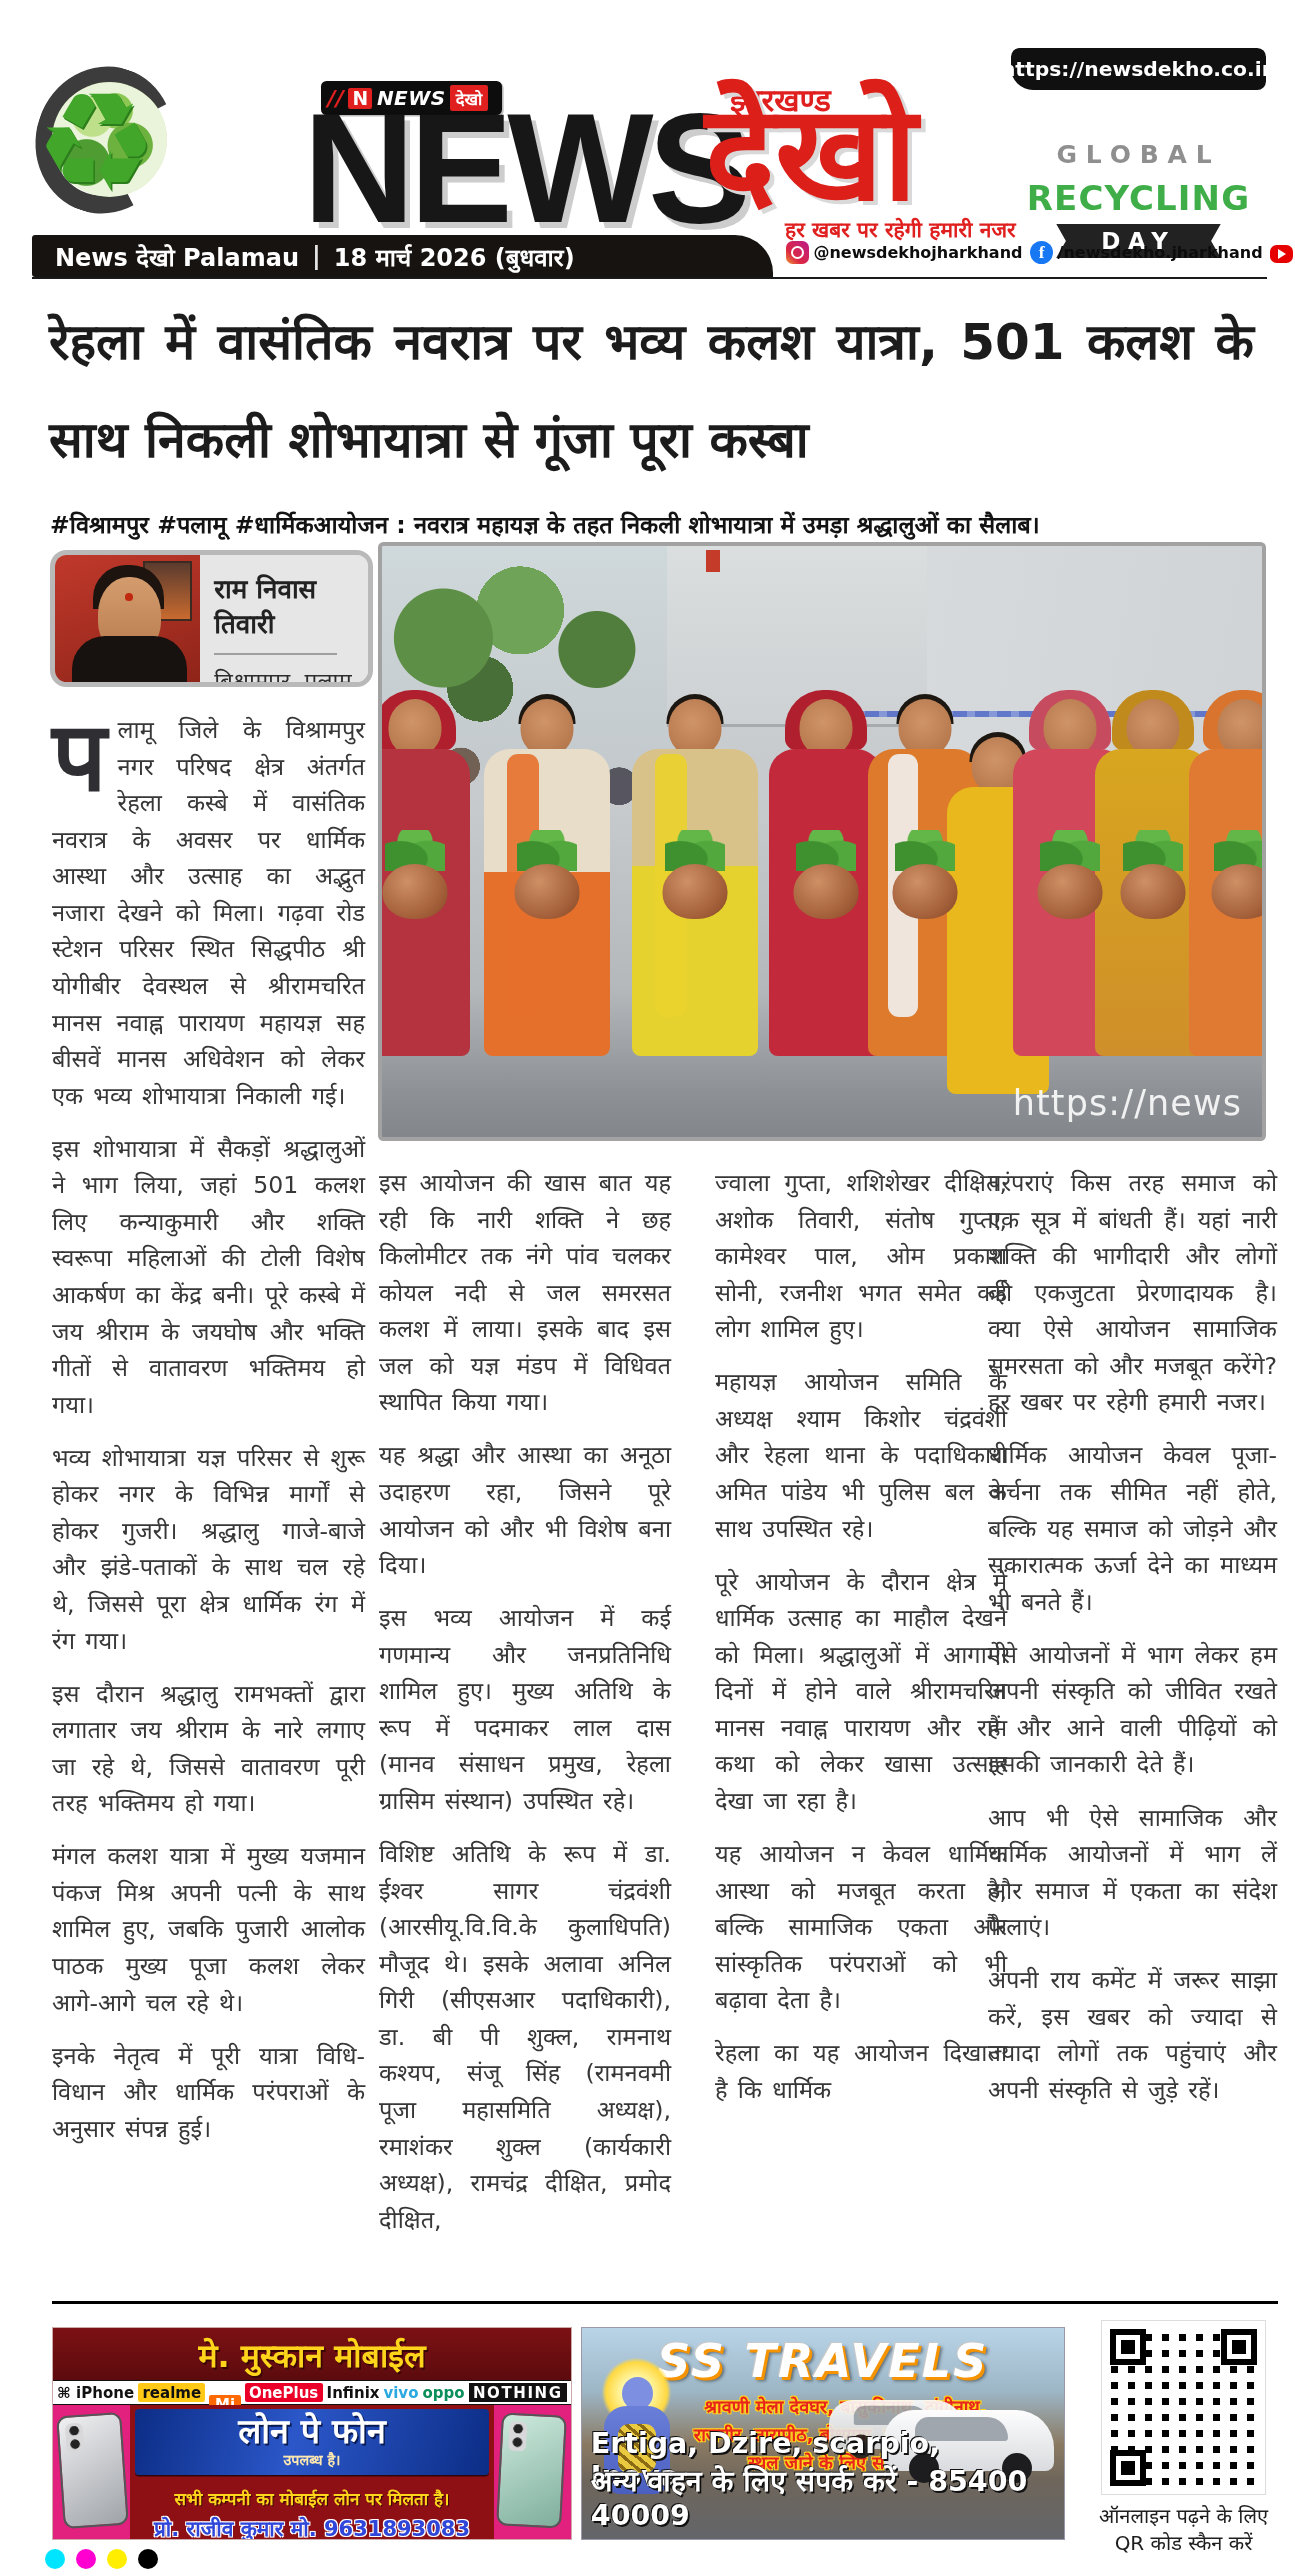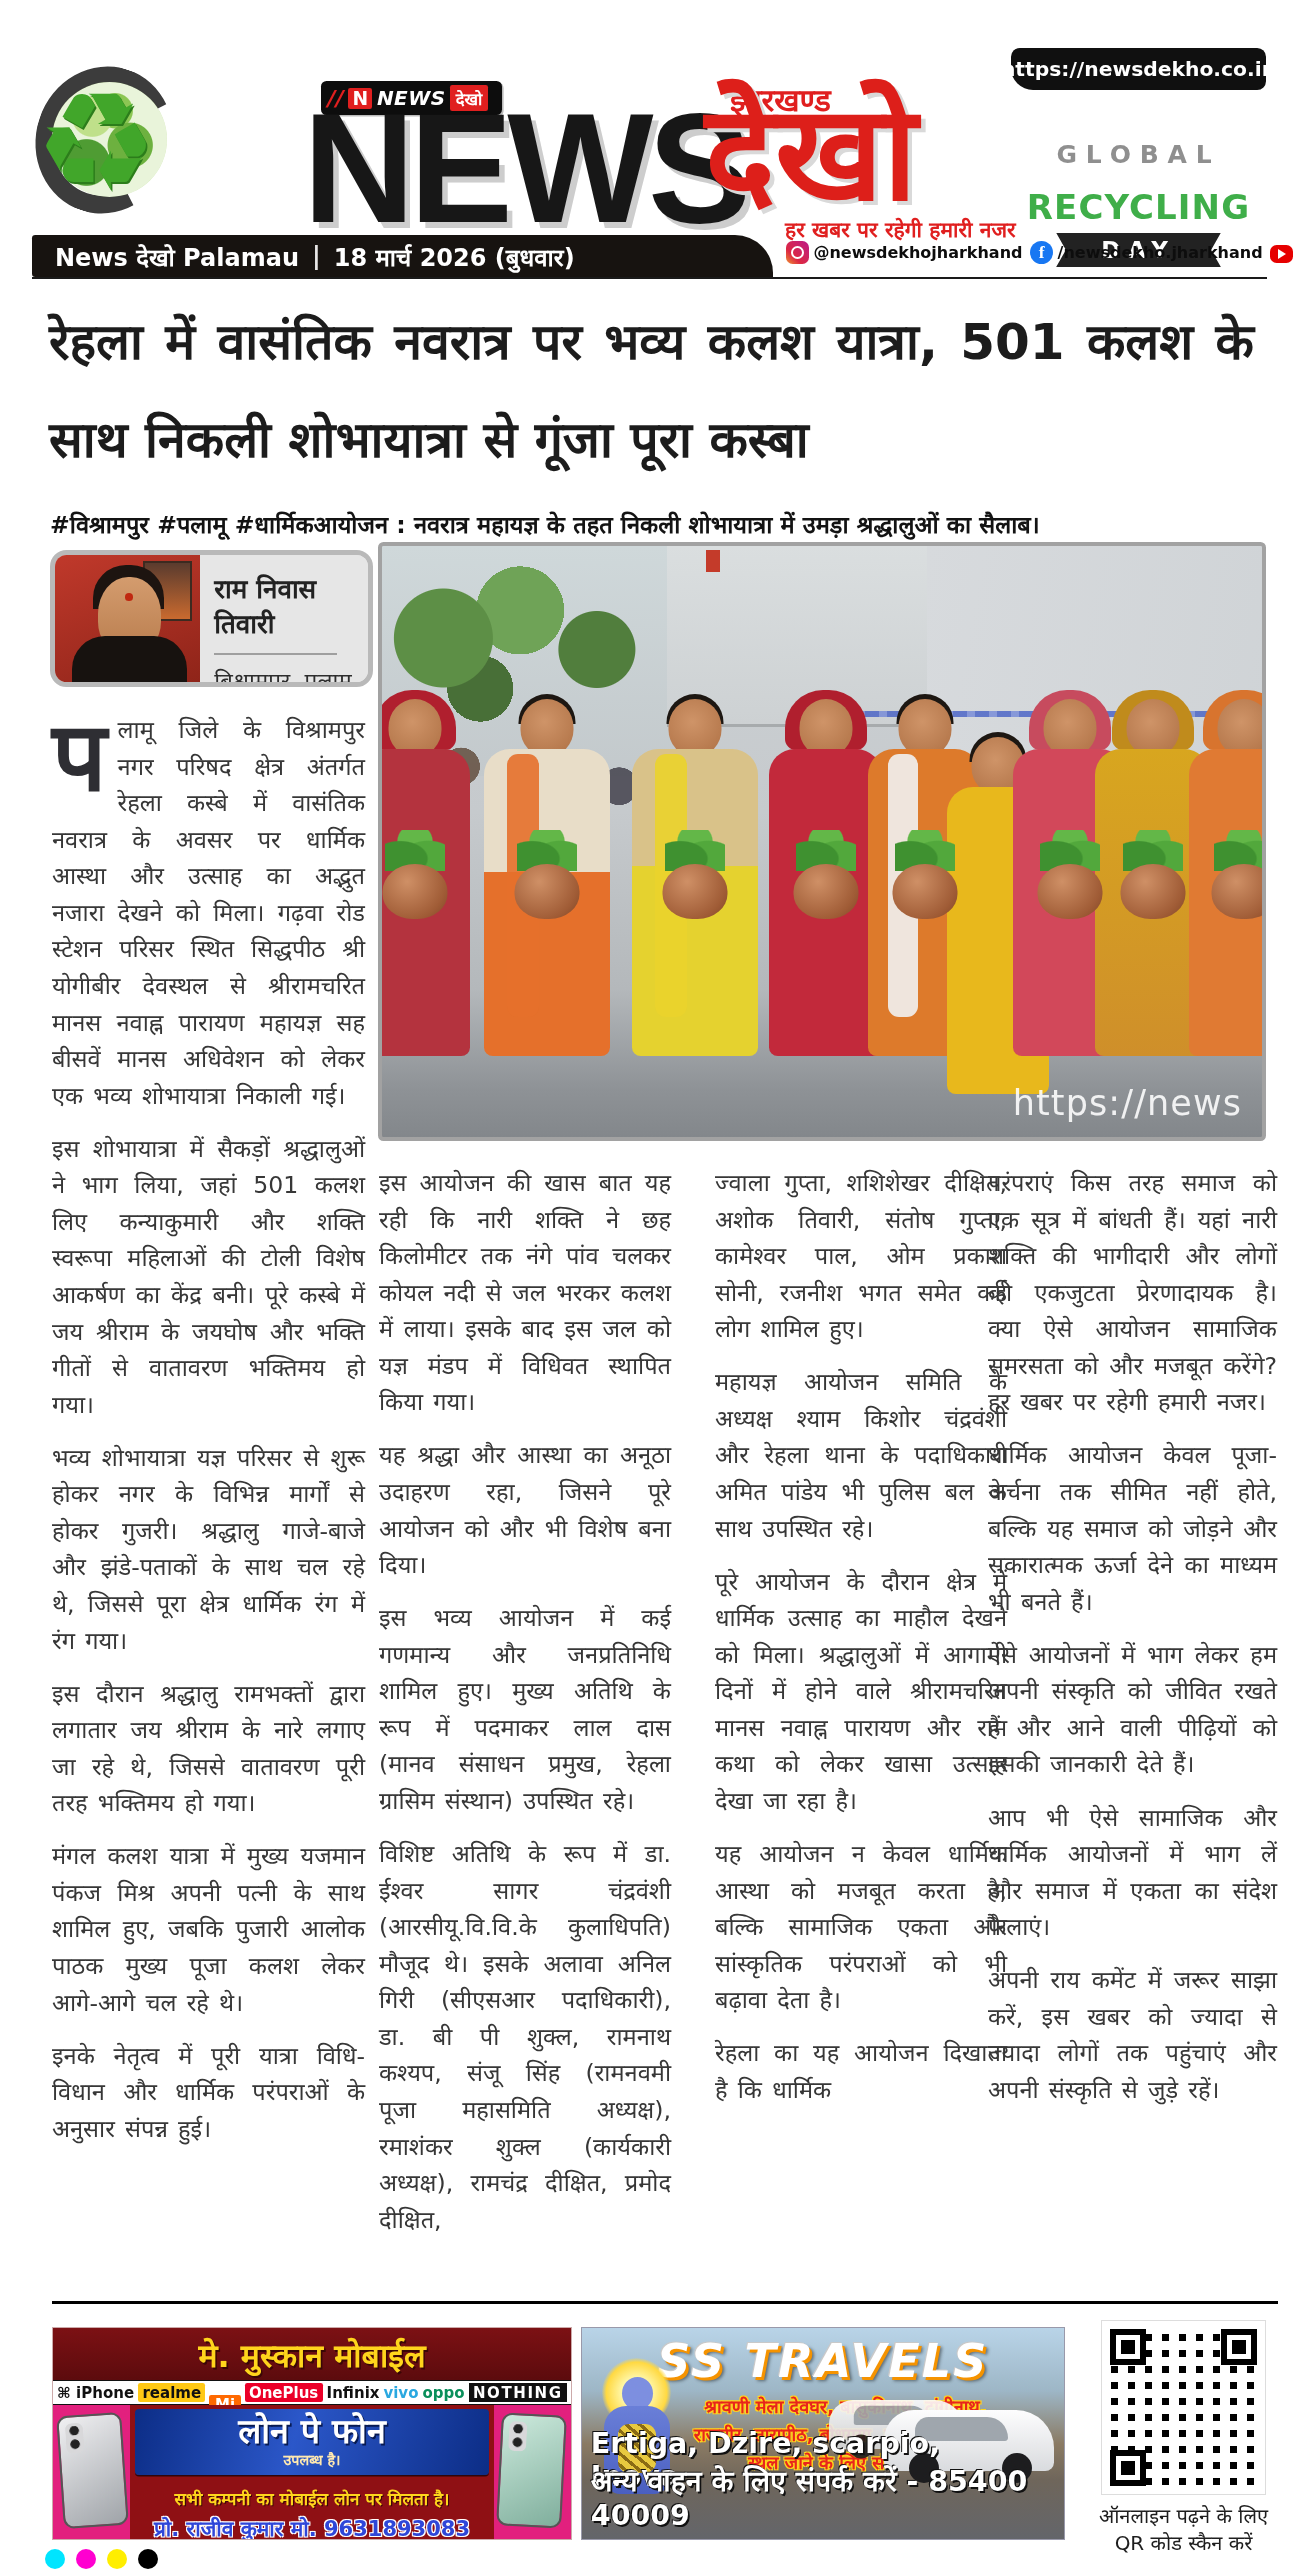--- a/index.html
+++ b/index.html
@@ -25,21 +25,21 @@
   .mini-dekho { color:#fff; background:#e01f1f; font-weight:bold; font-size:16.5px; padding:1.1px 5.5px; border-radius:2.2px; }
 
   .brand-news { position:absolute; left:303px; top:97px; font-size:155px; line-height:143px; font-weight:900; letter-spacing:-5.5px; color:#171717; text-shadow:5.5px 5.5px 0 #cdcdcd; font-family:"Liberation Sans","DejaVu Sans",sans-serif; }
   .brand-state { position:absolute; left:730px; top:78px; font-size:31px; font-weight:bold; color:#e01f1f; }
   .brand-dekho { position:absolute; left:705px; top:71px; font-size:132px; line-height:165px; font-weight:bold; color:#dd1f1a; text-shadow:4.4px 4.4px 0 #d9d9d9; }
   .brand-tagline { position:absolute; left:785px; top:215px; font-size:21px; font-weight:bold; color:#e01f1f; }
 
   .url-badge { position:absolute; left:1011px; top:48px; width:255px; height:42px; background:#101010; color:#fff; border-radius:8.8px 8.8px 8.8px 22px; display:flex; align-items:center; justify-content:center; font-size:20.3px; font-weight:bold; }
   .grd-badge { position:absolute; left:1015px; top:140px; width:247px; text-align:center; }
   .grd-global { font-size:25px; letter-spacing:8.8px; color:#8f8f8f; font-weight:bold; }
-  .grd-recycling { font-size:34px; color:#3fae49; font-weight:900; letter-spacing:1.1px; margin-top:18px; }
+  .grd-recycling { font-size:34px; color:#3fae49; font-weight:900; letter-spacing:1.1px; margin-top:9px; }
   .grd-day { margin:5.5px auto 0; width:165px; background:#222; color:#fff; font-size:23px; font-weight:bold; letter-spacing:7.7px; padding:4.4px 0; clip-path:polygon(0 0,100% 0,94% 50%,100% 100%,0 100%,6% 50%); }
 
   .edition-bar { position:absolute; left:32px; top:235px; width:741px; height:42px; background:#171310; border-radius:3.3px 38px 0 3.3px; display:flex; align-items:center; gap:13px; padding-left:23px; }
   .edition-bar span { color:#fff; font-size:24px; font-weight:bold; }
   .edition-sep { font-weight:normal; opacity:.9; }
   .social-row { position:absolute; left:786px; top:241px; width:505px; display:flex; align-items:center; gap:7.7px; }
   .social-item { display:flex; align-items:center; gap:4.4px; }
   .social-item b { font-size:16px; color:#0d0d0d; }
   .icon { display:inline-block; width:23px; height:23px; position:relative; }
   .icon-ig { border-radius:6.6px; background:linear-gradient(45deg,#f09433,#dc2743,#cc2366,#bc1888); }
@@ -334,21 +334,21 @@
 
   <div class="col col-1">
     <p><span class="dropcap">प</span><span>लामू जिले के विश्रामपुर नगर परिषद क्षेत्र अंतर्गत रेहला कस्बे में वासंतिक नवरात्र के अवसर पर धार्मिक आस्था और उत्साह का अद्भुत नजारा देखने को मिला। गढ़वा रोड स्टेशन परिसर स्थित सिद्धपीठ श्री योगीबीर देवस्थल से श्रीरामचरित मानस नवाह्न पारायण महायज्ञ सह बीसवें मानस अधिवेशन को लेकर एक भव्य शोभायात्रा निकाली गई।</span></p>
     <p>इस शोभायात्रा में सैकड़ों श्रद्धालुओं ने भाग लिया, जहां 501 कलश लिए कन्याकुमारी और शक्ति स्वरूपा महिलाओं की टोली विशेष आकर्षण का केंद्र बनी। पूरे कस्बे में जय श्रीराम के जयघोष और भक्ति गीतों से वातावरण भक्तिमय हो गया।</p>
     <p>भव्य शोभायात्रा यज्ञ परिसर से शुरू होकर नगर के विभिन्न मार्गों से होकर गुजरी। श्रद्धालु गाजे-बाजे और झंडे-पताकों के साथ चल रहे थे, जिससे पूरा क्षेत्र धार्मिक रंग में रंग गया।</p>
     <p>इस दौरान श्रद्धालु रामभक्तों द्वारा लगातार जय श्रीराम के नारे लगाए जा रहे थे, जिससे वातावरण पूरी तरह भक्तिमय हो गया।</p>
     <p>मंगल कलश यात्रा में मुख्य यजमान पंकज मिश्र अपनी पत्नी के साथ शामिल हुए, जबकि पुजारी आलोक पाठक मुख्य पूजा कलश लेकर आगे-आगे चल रहे थे।</p>
     <p>इनके नेतृत्व में पूरी यात्रा विधि-विधान और धार्मिक परंपराओं के अनुसार संपन्न हुई।</p>
   </div>
   <div class="col col-2">
-    <p>इस आयोजन की खास बात यह रही कि नारी शक्ति ने छह किलोमीटर तक नंगे पांव चलकर कोयल नदी से जल भरकर कलश में लाया। इसके बाद इस जल को यज्ञ मंडप में विधिवत स्थापित किया गया।</p>
+    <p>इस आयोजन की खास बात यह रही कि नारी शक्ति ने छह किलोमीटर तक नंगे पांव चलकर कोयल नदी से जल समरसत कलश में लाया। इसके बाद इस जल को यज्ञ मंडप में विधिवत स्थापित किया गया।</p>
     <p>यह श्रद्धा और आस्था का अनूठा उदाहरण रहा, जिसने पूरे आयोजन को और भी विशेष बना दिया।</p>
     <p>इस भव्य आयोजन में कई गणमान्य और जनप्रतिनिधि शामिल हुए। मुख्य अतिथि के रूप में पदमाकर लाल दास (मानव संसाधन प्रमुख, रेहला ग्रासिम संस्थान) उपस्थित रहे।</p>
     <p>विशिष्ट अतिथि के रूप में डा. ईश्वर सागर चंद्रवंशी (आरसीयू.वि.वि.के कुलाधिपति) मौजूद थे। इसके अलावा अनिल गिरी (सीएसआर पदाधिकारी), डा. बी पी शुक्ल, रामनाथ कश्यप, संजू सिंह (रामनवमी पूजा महासमिति अध्यक्ष), रमाशंकर शुक्ल (कार्यकारी अध्यक्ष), रामचंद्र दीक्षित, प्रमोद दीक्षित,</p>
   </div>
   <div class="col col-3">
     <p>ज्वाला गुप्ता, शशिशेखर दीक्षित, अशोक तिवारी, संतोष गुप्ता, कामेश्वर पाल, ओम प्रकाश सोनी, रजनीश भगत समेत कई लोग शामिल हुए।</p>
     <p>महायज्ञ आयोजन समिति के अध्यक्ष श्याम किशोर चंद्रवंशी और रेहला थाना के पदाधिकारी अमित पांडेय भी पुलिस बल के साथ उपस्थित रहे।</p>
     <p>पूरे आयोजन के दौरान क्षेत्र में धार्मिक उत्साह का माहौल देखने को मिला। श्रद्धालुओं में आगामी दिनों में होने वाले श्रीरामचरित मानस नवाह्न पारायण और राम कथा को लेकर खासा उत्साह देखा जा रहा है।</p>
     <p>यह आयोजन न केवल धार्मिक आस्था को मजबूत करता है, बल्कि सामाजिक एकता और सांस्कृतिक परंपराओं को भी बढ़ावा देता है।</p>
     <p>रेहला का यह आयोजन दिखाता है कि धार्मिक</p>

